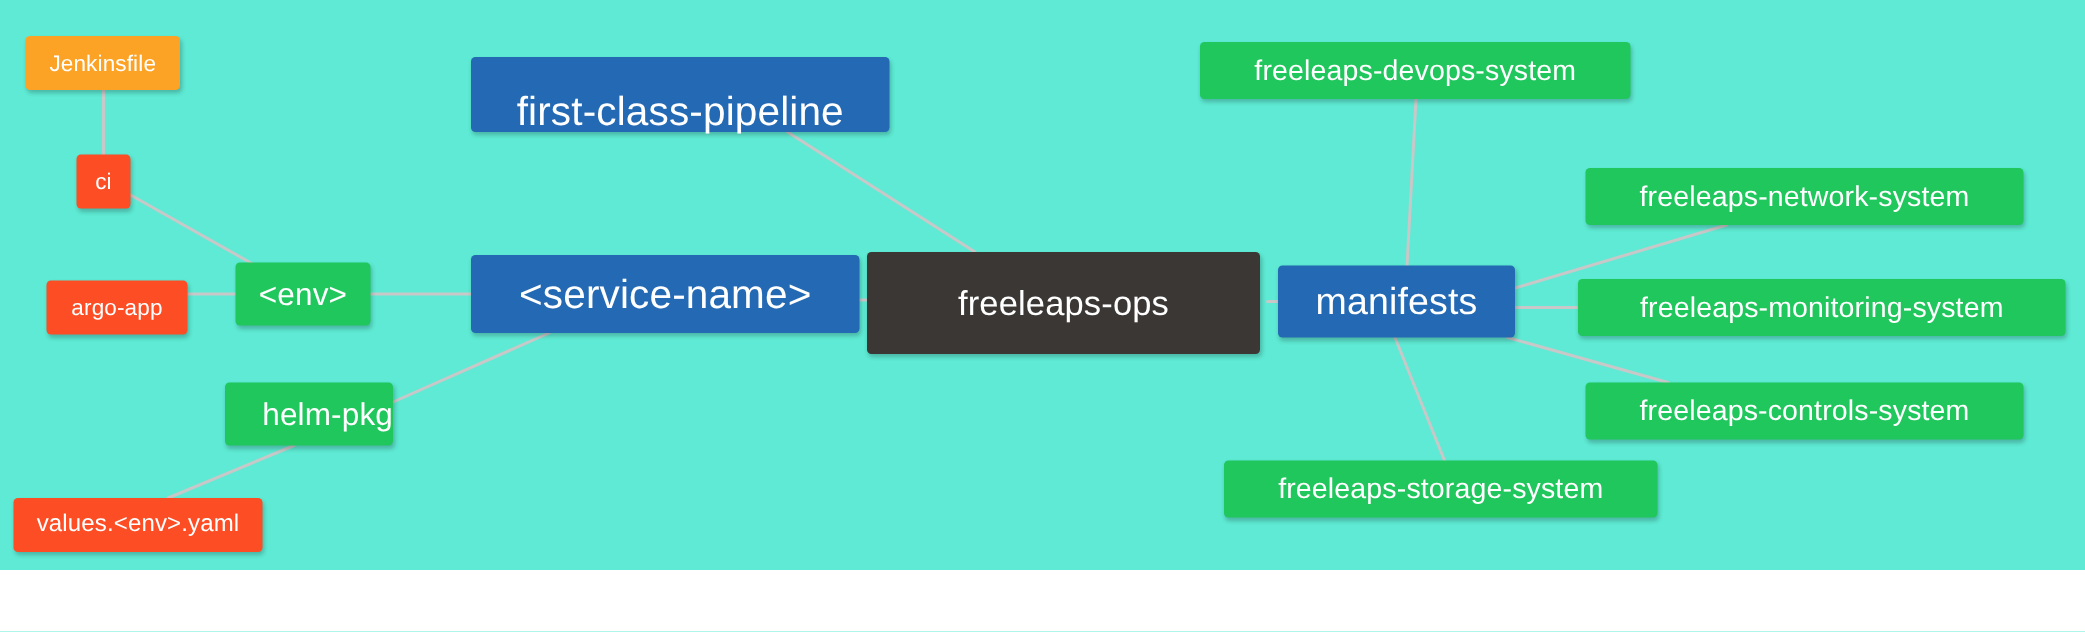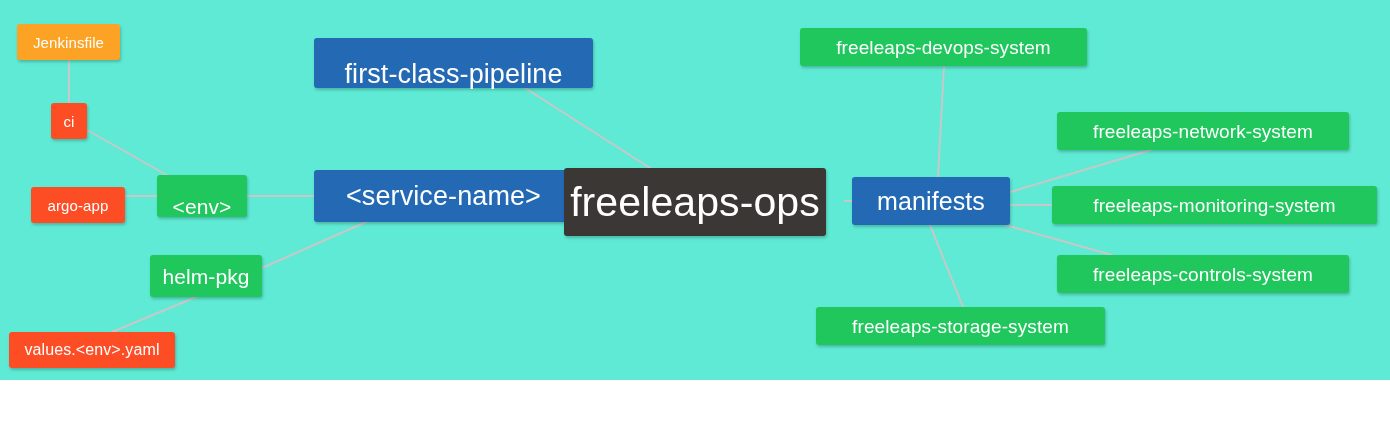--- a/index.html
+++ b/index.html
@@ -64,36 +64,36 @@
   <div id="node-layer">
       <div class="node" style="left: 17px; top: 24px; width: 103px; height: 36px; background: rgb(252, 163, 38); font-size: 15px;">
         <span>Jenkinsfile</span>
       </div>
       <div class="node" style="left: 51px; top: 103px; width: 36px; height: 36px; background: rgb(252, 77, 37); font-size: 15px; justify-content: center;">
         <span>ci</span>
       </div>
       <div class="node" style="left: 31px; top: 187px; width: 94px; height: 36px; background: rgb(252, 77, 37); font-size: 15px;">
         <span>argo-app</span>
       </div>
-      <div class="node" style="left: 157px; top: 175px; width: 90px; height: 42px; background: rgb(32, 199, 93); font-size: 21px; align-items: flex-end;">
+      <div class="node" style="left: 157px; top: 175px; width: 90px; height: 42px; background: rgb(32, 199, 93); font-size: 21px;">
         <span>&lt;env&gt;</span>
       </div>
-      <div class="node" style="left: 150px; top: 255px; width: 112px; height: 42px; background: rgb(32, 199, 93); font-size: 21px;">
+      <div class="node" style="left: 150px; top: 255px; width: 112px; height: 42px; background: rgb(32, 199, 93); font-size: 21px; justify-content: flex-end;">
         <span>helm-pkg</span>
       </div>
       <div class="node" style="left: 9px; top: 332px; width: 166px; height: 36px; background: rgb(252, 77, 37); font-size: 16px;">
         <span>values.&lt;env&gt;.yaml</span>
       </div>
       <div class="node" style="left: 314px; top: 38px; width: 279px; height: 50px; background: rgb(35, 105, 179); font-size: 27px; align-items: flex-end;">
         <span>first-class-pipeline</span>
       </div>
       <div class="node" style="left: 314px; top: 170px; width: 259px; height: 52px; background: rgb(35, 105, 179); font-size: 27px;">
         <span>&lt;service-name&gt;</span>
       </div>
-      <div class="node" style="left: 564px; top: 168px; width: 262px; height: 68px; background: rgb(59, 55, 53); font-size: 41px;">
+      <div class="node" style="left: 578px; top: 168px; width: 262px; height: 68px; background: rgb(59, 55, 53); font-size: 23px;">
         <span>freeleaps-ops</span>
       </div>
       <div class="node" style="left: 852px; top: 177px; width: 158px; height: 48px; background: rgb(35, 105, 179); font-size: 25px;">
         <span>manifests</span>
       </div>
       <div class="node" style="left: 800px; top: 28px; width: 287px; height: 38px; background: rgb(32, 199, 93); font-size: 19px;">
         <span>freeleaps-devops-system</span>
       </div>
       <div class="node" style="left: 1057px; top: 112px; width: 292px; height: 38px; background: rgb(32, 199, 93); font-size: 19px; align-items: center;">
         <span>freeleaps-network-system</span>

